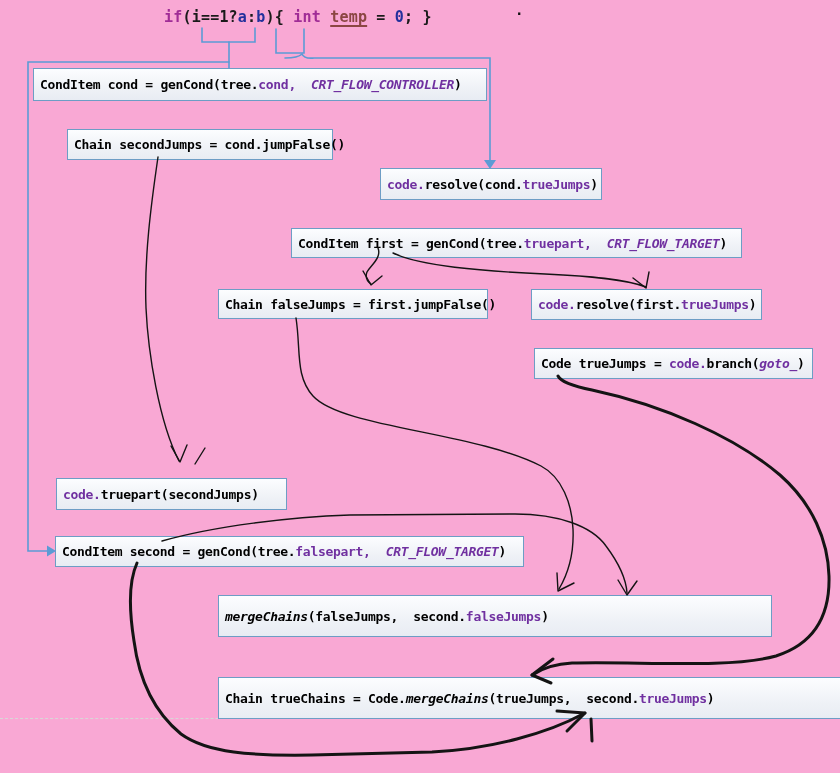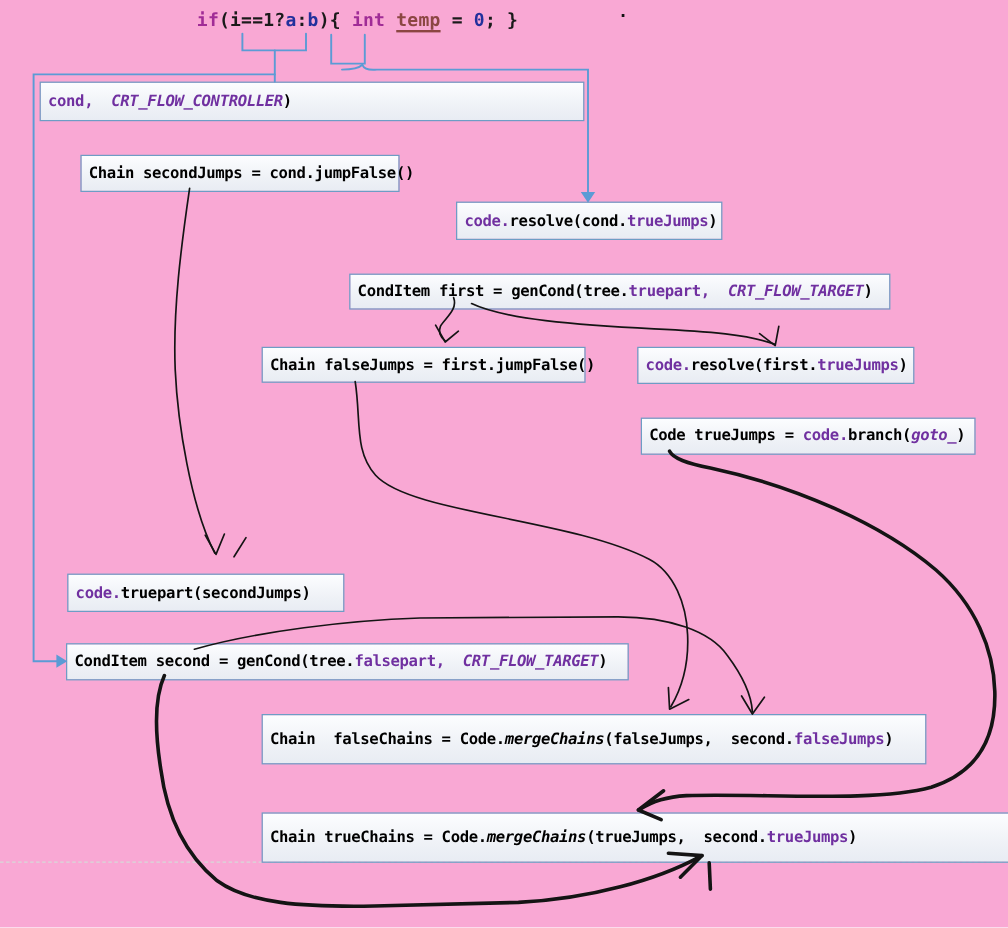--- a/index.html
+++ b/index.html
@@ -32,30 +32,30 @@
 </head>
 <body>
 
 <div class="stage">
 
   <div class="margin-line"></div>
 
   <div class="code-line"><span class="seg-kw">if</span><span class="seg-plain">(i==1?</span><span class="seg-id">a</span><span class="seg-plain">:</span><span class="seg-id">b</span><span class="seg-plain">){ </span><span class="seg-kw">int</span><span class="seg-plain"> </span><span class="seg-var">temp</span><span class="seg-plain"> = </span><span class="seg-id">0</span><span class="seg-plain">; }</span></div>
   <div class="stray-dot">.</div>
 
-  <div class="dbox" style="left:33px;top:68px;width:454px;height:33px;"><span class="seg-k">cond,</span><span class="seg-plain">  </span><span class="seg-ki">CRT_FLOW_CONTROLLER</span><span class="seg-plain">)</span></div>
+  <div class="dbox" style="left:33px;top:68px;width:454px;height:33px;"><span class="seg-plain">CondItem cond = genCond(tree.</span><span class="seg-k">cond,</span><span class="seg-plain">  </span><span class="seg-ki">CRT_FLOW_CONTROLLER</span><span class="seg-plain">)</span></div>
   <div class="dbox" style="left:67px;top:129px;width:266px;height:31px;"><span class="seg-plain">Chain secondJumps = cond.jumpFalse()</span></div>
   <div class="dbox" style="left:380px;top:168px;width:222px;height:32px;"><span class="seg-k">code.</span><span class="seg-plain">resolve(cond.</span><span class="seg-k">trueJumps</span><span class="seg-plain">)</span></div>
   <div class="dbox" style="left:291px;top:228px;width:451px;height:30px;"><span class="seg-plain">CondItem first = genCond(tree.</span><span class="seg-k">truepart,</span><span class="seg-plain">  </span><span class="seg-ki">CRT_FLOW_TARGET</span><span class="seg-plain">)</span></div>
   <div class="dbox" style="left:218px;top:289px;width:270px;height:30px;"><span class="seg-plain">Chain falseJumps = first.jumpFalse()</span></div>
   <div class="dbox" style="left:531px;top:289px;width:231px;height:31px;"><span class="seg-k">code.</span><span class="seg-plain">resolve(first.</span><span class="seg-k">trueJumps</span><span class="seg-plain">)</span></div>
   <div class="dbox" style="left:534px;top:348px;width:279px;height:31px;"><span class="seg-plain">Code trueJumps = </span><span class="seg-k">code.</span><span class="seg-plain">branch(</span><span class="seg-ki">goto_</span><span class="seg-plain">)</span></div>
   <div class="dbox" style="left:56px;top:478px;width:231px;height:32px;"><span class="seg-k">code.</span><span class="seg-plain">truepart(secondJumps)</span></div>
   <div class="dbox" style="left:55px;top:536px;width:469px;height:31px;"><span class="seg-plain">CondItem second = genCond(tree.</span><span class="seg-k">falsepart,</span><span class="seg-plain">  </span><span class="seg-ki">CRT_FLOW_TARGET</span><span class="seg-plain">)</span></div>
-  <div class="dbox" style="left:218px;top:595px;width:554px;height:42px;"><span class="seg-plain">Chain  falseChains = Code.</span><span class="seg-i">mergeChains</span><span class="seg-plain">(falseJumps,  second.</span><span class="seg-k">falseJumps</span><span class="seg-plain">)</span></div>
+  <div class="dbox" style="left:218px;top:595px;width:554px;height:42px;"><span class="seg-i">mergeChains</span><span class="seg-plain">(falseJumps,  second.</span><span class="seg-k">falseJumps</span><span class="seg-plain">)</span></div>
   <div class="dbox" style="left:218px;top:677px;width:659px;height:42px;"><span class="seg-plain">Chain trueChains = Code.</span><span class="seg-i">mergeChains</span><span class="seg-plain">(trueJumps,  second.</span><span class="seg-k">trueJumps</span><span class="seg-plain">)</span></div>
 
   <svg class="wires" width="840" height="773" viewBox="0 0 840 773">
 
     <g stroke="#5b9bd5" stroke-width="1.6" fill="none" stroke-linecap="round">
       <path d="M202,28 L202,42 L255,42 L255,28"></path>
       <path d="M229,42 L229,68"></path>
       <path d="M276,29 L276,53 L304,53 L304,29"></path>
       <path d="M285,58 Q298,58 302,54 Q304,59 314,58 L490,58 L490,161"></path>
       <path d="M229,62 L28,62 L28,551 L48,551"></path>

